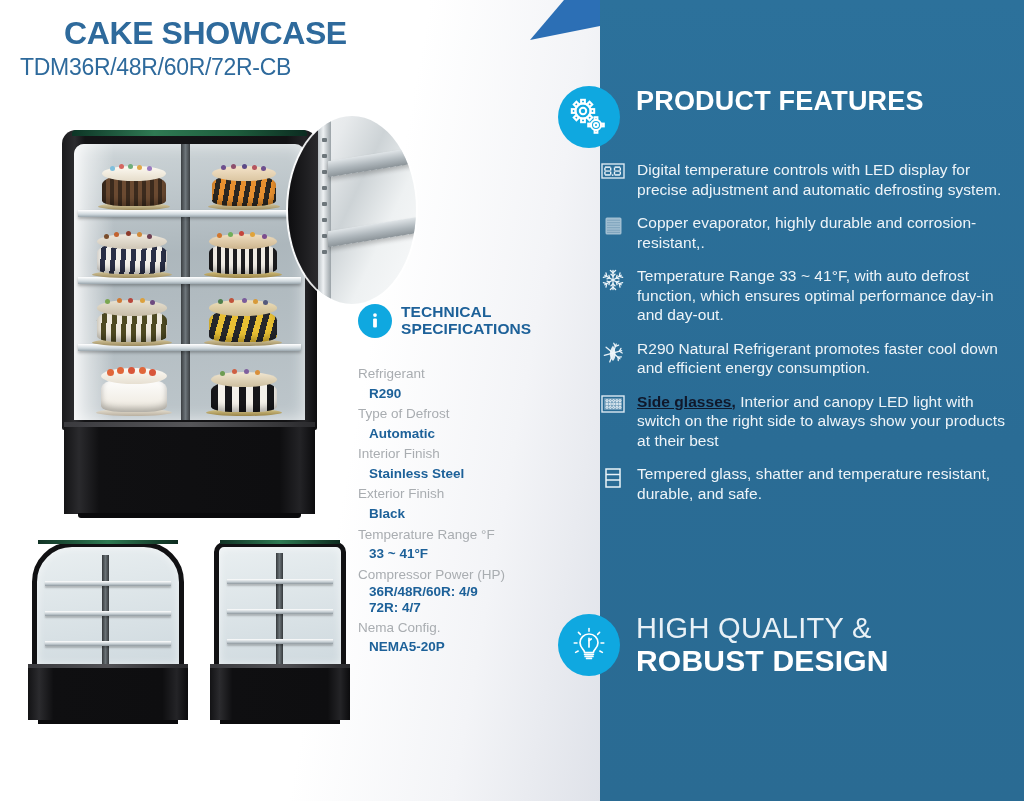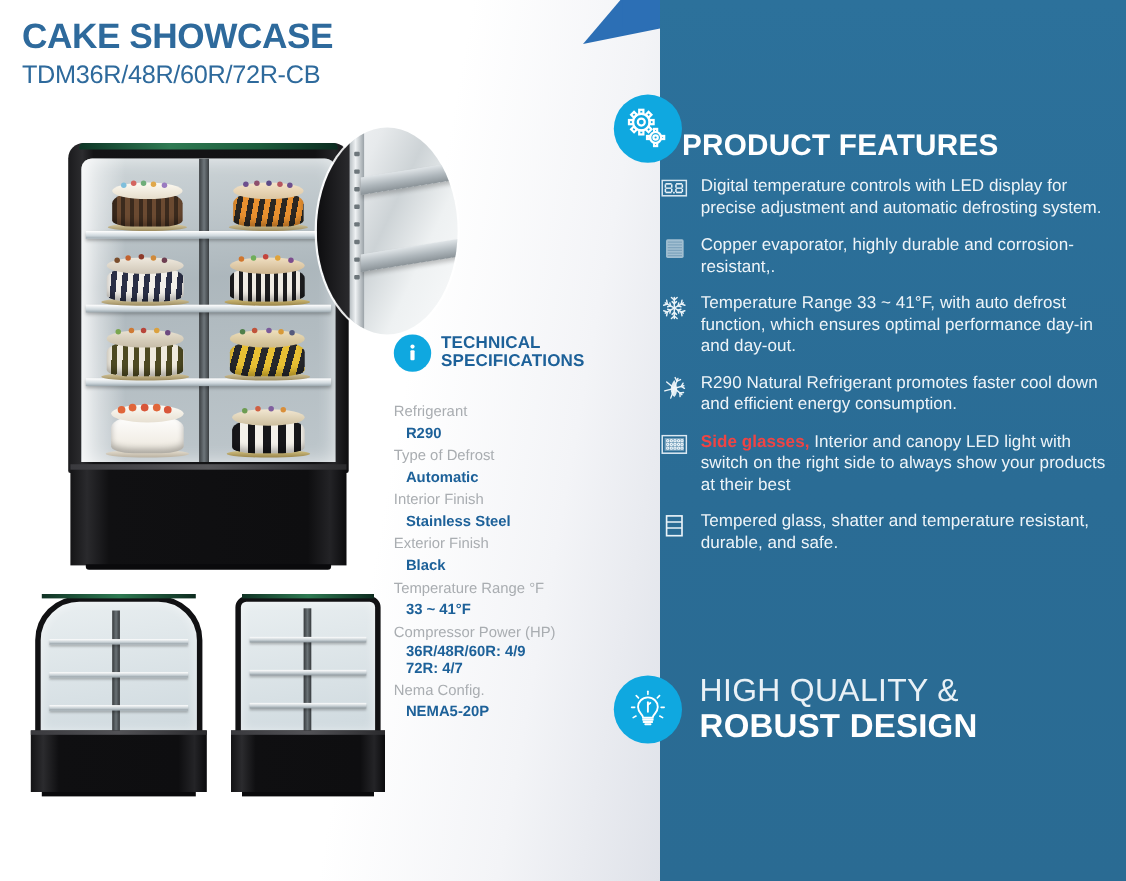--- a/index.html
+++ b/index.html
@@ -34,21 +34,21 @@
     position:absolute; left:536px; top:0; width:64px; height:38px;
     background:#2c6fb5;
     clip-path:polygon(30px 0, 64px 0, 64px 24px, 30px 32px);
     z-index:3;
   }
 
   
   #title-block{ position:absolute; left:20px; top:16px; z-index:6; }
   #main-title{
     font-size:32px; font-weight:bold; color:#2e6a9c;
-    letter-spacing:-0.4px; line-height:1.1;
+    letter-spacing:-0.4px; line-height:1.1;margin-left:44px;
   }
   #model-title{
     font-size:23px; color:#2e6a9c; letter-spacing:-0.3px;
     margin-top:4px; line-height:1.1;
   }
 
   
   #hero-case{ position:absolute; left:62px; top:122px; width:255px; height:388px; z-index:4; }
   .case-body{ position:absolute; inset:0; }
   .case-frame{
@@ -190,37 +190,37 @@
   }
   .mini-base-lip{
     position:absolute; left:0; top:0; width:100%; height:4px;
     background:linear-gradient(90deg,#3a3a3e,#525256,#2a2a2d);
   }
   .mini-foot{
     position:absolute; left:10px; bottom:2px; right:10px; height:4px; background:#0a0a0c;
   }
 
   
-  #features-head{ position:absolute; left:558px; top:86px; display:flex; align-items:flex-end; gap:0; z-index:7; }
+  #features-head{ position:absolute; left:558px; top:86px; display:flex; align-items:flex-start; gap:16px; z-index:7; }
   .circ-icon-lg{
     width:62px; height:62px; border-radius:50%; background:#0fa8e0;
     display:flex; align-items:center; justify-content:center; flex:0 0 auto;
     box-shadow:0 0 0 6px rgba(255,255,255,.0);
   }
   #features-title{
     font-size:27px; font-weight:bold; color:#ffffff; letter-spacing:.2px;
   }
 
   #feature-list{ position:absolute; left:601px; top:160px; width:420px; z-index:7; }
   .feat{ display:flex; gap:12px; margin-bottom:14px; }
   .feat-icon{ width:24px; flex:0 0 24px; display:flex; justify-content:center; padding-top:3px; }
   .feat-text{
     font-size:15.5px; color:#eef4f8; line-height:1.26; letter-spacing:.05px;
   }
-  .feat-text b{ font-weight:bold; color:#ef4444; }
+  .feat-text b{ font-weight:bold; color:#0f172a;text-decoration:underline; }
 
   #quality-head{ position:absolute; left:558px; top:612px; display:flex; align-items:center; gap:16px; z-index:7; }
   #q-line1{ font-size:29px; color:#e9f1f6; letter-spacing:.3px; line-height:1.12; }
   #q-line2{ font-size:30px; font-weight:bold; color:#ffffff; letter-spacing:.2px; line-height:1.1; }
 </style>
 </head>
 <body>
 
 <div id="right-panel"></div>
 

